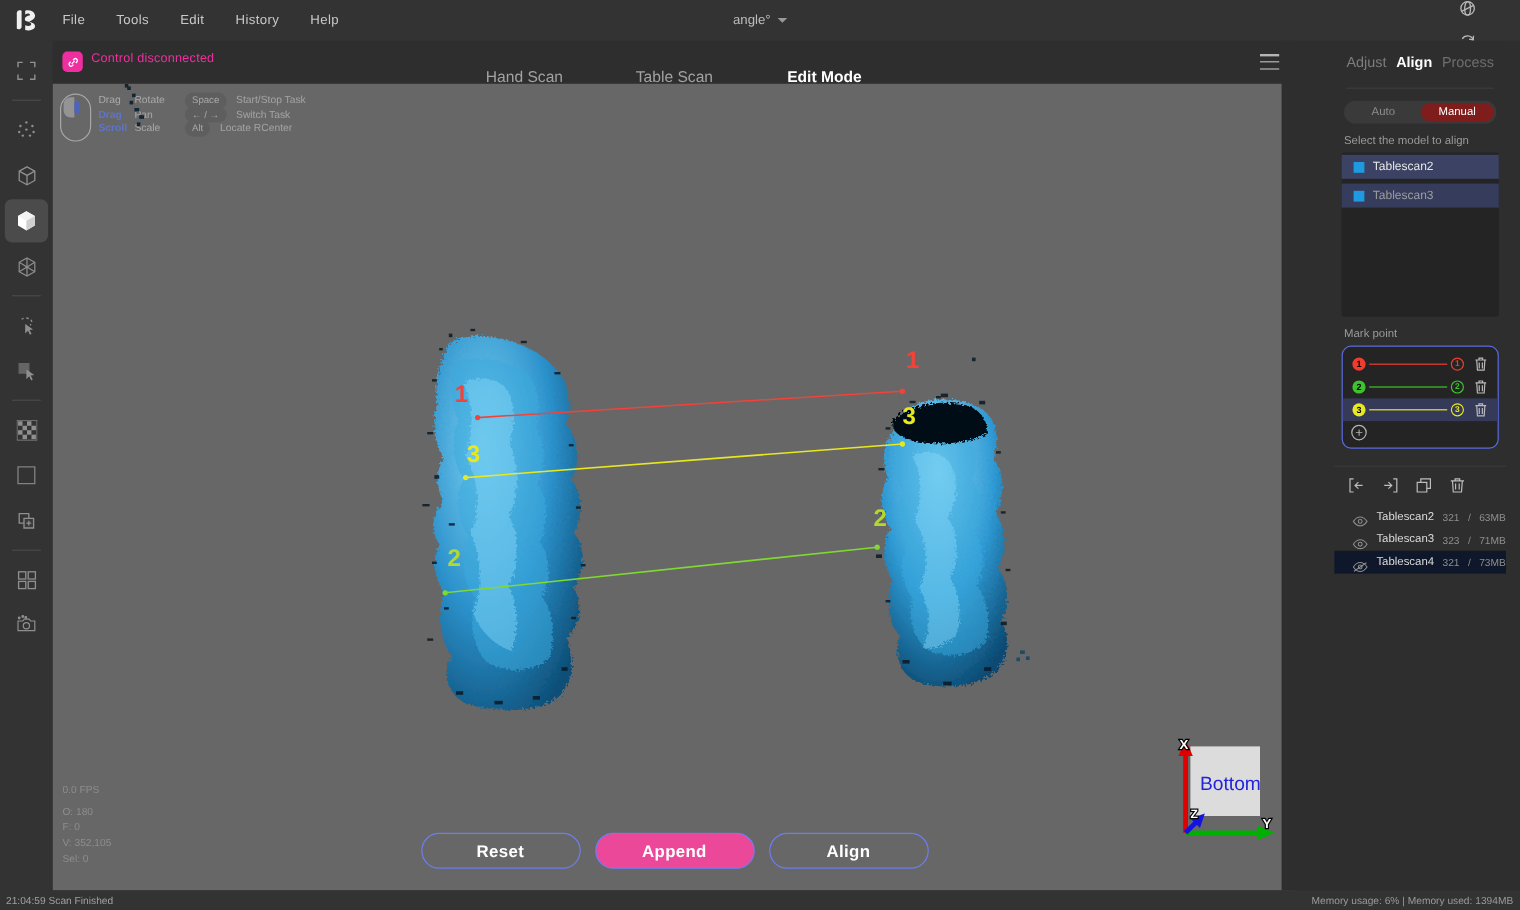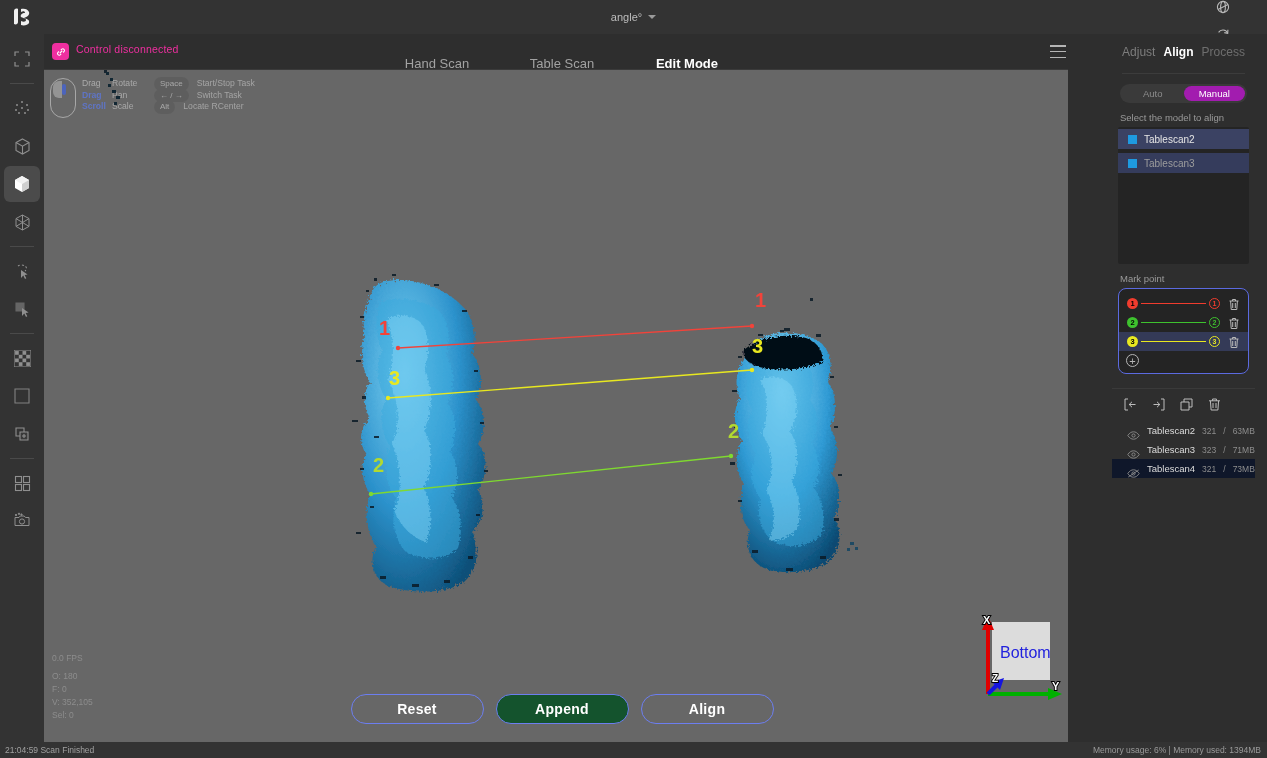--- a/index.html
+++ b/index.html
@@ -88,36 +88,36 @@
 
   
   .gizmo{ position:absolute; right:16px; bottom:38px; width:100px; height:96px; }
 
   
   .actions{ position:absolute; left:0; right:0; bottom:18px; display:flex;
     justify-content:center; gap:12px; }
   .abtn{ width:133px; height:30px; border-radius:16px; border:1.6px solid #6c7ef0;
     background:transparent; color:#ffffff; font-size:14px; font-weight:bold;
     display:flex; align-items:center; justify-content:center; letter-spacing:.3px;}
-  .abtn.primary{ background:#14532d; border-color:#6c7ef0; }
+  .abtn.primary{ background:#ec4899; border-color:#6c7ef0; }
 
   
   .right{ position:absolute; left:1068px; top:34px; width:187px; height:708px;
     background:#2e2e2e;padding-left:44px; }
   .rtabs{ height:36px; display:flex; align-items:center; justify-content:space-around;
     padding:0 6px; }
   .rtab{ font-size:12px; color:#7d7d7d; }
   .rtab.active{ color:#ffffff; font-weight:bold; }
   .rtab.dim{ color:#6e6e6e; }
   .rsep{ height:1px; background:#3c3c3c; margin:3px 10px 0 10px; }
   .segwrap{ margin:10px 8px 0 8px; height:19px; background:#3a3a3a; border-radius:10px;
     display:flex; padding:2px; }
   .seg{ flex:1; font-size:9.5px; display:flex; align-items:center; justify-content:center;
     color:#8c8c8c; border-radius:9px; }
-  .seg.on{ background:#a21caf; color:#ffffff; }
+  .seg.on{ background:#7f1d1d; color:#ffffff; }
   .rlabel{ font-size:9.5px; color:#9a9a9a; margin:9px 0 4px 8px; }
   .modelbox{ margin:0 6px; height:137px; background:#242424; border-radius:2px;
     padding-top:2px; }
   .mrow{ height:20px; display:flex; align-items:center; gap:7px; padding:0 10px;
     margin-bottom:4px; }
   .mrow.sel{ background:#3b4263; }
   .mrow.sel2{ background:#353c5c; }
   .swatch{ width:9px; height:9px; background:#1e9ae0; }
   .mname{ font-size:10px; color:#e6e6e6; }
   .mname.dim{ color:#9d9d9d; }
@@ -159,20 +159,27 @@
 <div class="app">
 
   <div class="titlebar">
     <div class="logo">
       <svg width="22" height="20" viewBox="0 0 22 20">
         <path d="M3 4 C3 2, 5 1, 7 2 L7 15 C7 17, 5 18, 3 17 Z" fill="#f0f0f0"></path>
         <path d="M10 2 C13 1, 17 2, 18 5 C19 8, 16 10, 13 11 C16 12, 19 13, 18 16
                  C17 18, 13 19, 10 18 L10 14 C12 15, 15 15, 15 13 C15 11, 11 11, 10 10
                  C9 8, 11 6, 14 6 C14 4, 12 4, 10 5 Z" fill="#f0f0f0"></path>
       </svg>
+    </div>
+    <div class="menu">
+      <div class="menu-item">File</div>
+      <div class="menu-item">Tools</div>
+      <div class="menu-item">Edit</div>
+      <div class="menu-item">History</div>
+      <div class="menu-item">Help</div>
     </div>
     <div class="title-center">
       <div class="unit-sel">
         <span>angle°</span>
         <span class="caret"></span>
       </div>
     </div>
     <div class="title-right">
       <div class="ticon">
         <svg width="14" height="14" viewBox="0 0 14 14" fill="none" stroke="currentColor" stroke-width="1.1">

